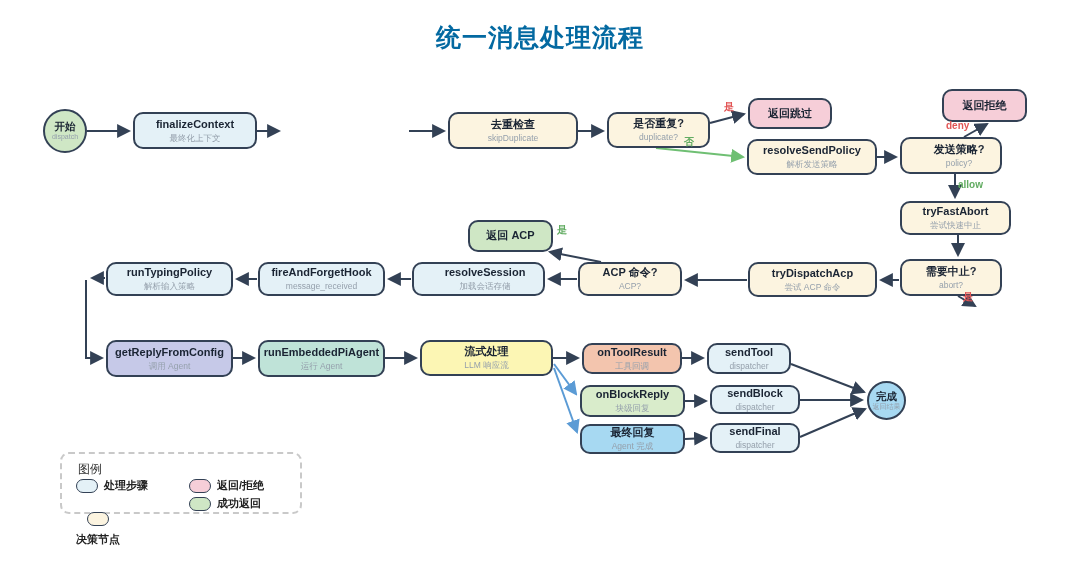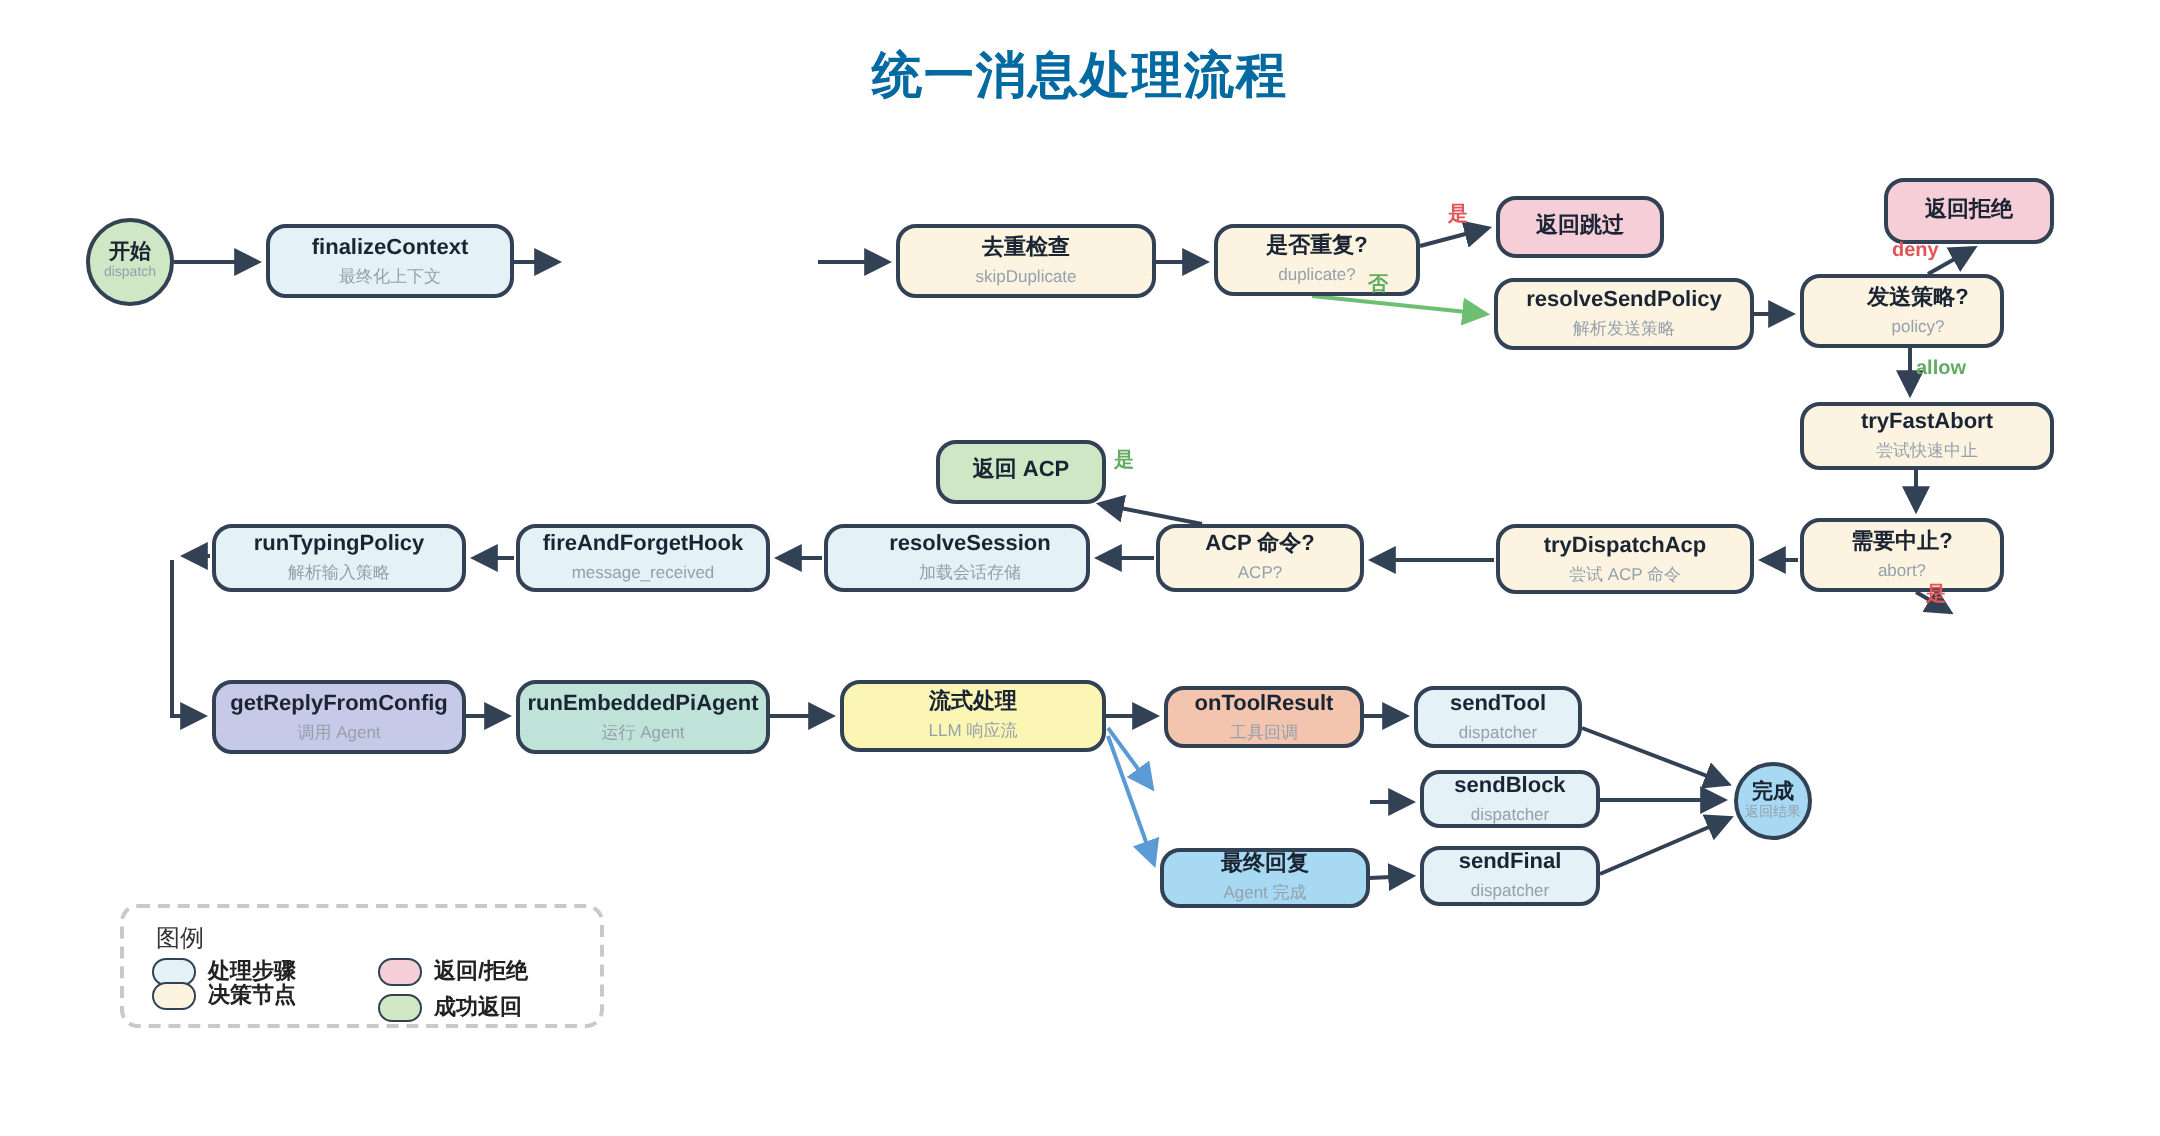--- a/index.html
+++ b/index.html
@@ -116,21 +116,21 @@
   <div class="node c-pink" style="left:748px;top:98px;width:84px;height:31px;">
     <span class="t">返回跳过</span>
   </div>
   <div class="node c-decision" style="left:900px;top:137px;width:102px;height:37px;padding-left:16px;">
     <span class="t">发送策略?</span>
     <span class="s">policy?</span>
   </div>
   <div class="node c-pink" style="left:942px;top:89px;width:85px;height:33px;text-align:right;">
     <span class="t">返回拒绝</span>
   </div>
-  <div class="node c-decision" style="left:900px;top:201px;width:127px;height:34px;border-radius:10px;">
+  <div class="node c-decision" style="left:900px;top:201px;width:111px;height:34px;border-radius:10px;">
     <span class="t">tryFastAbort</span>
     <span class="s">尝试快速中止</span>
   </div>
 
   <div class="node c-decision" style="left:900px;top:259px;width:102px;height:37px;">
     <span class="t">需要中止?</span>
     <span class="s">abort?</span>
   </div>
   <div class="node c-decision" style="left:748px;top:262px;width:129px;height:35px;">
     <span class="t">tryDispatchAcp</span>
@@ -168,20 +168,24 @@
     <span class="t">流式处理</span>
     <span class="s">LLM 响应流</span>
   </div>
   <div class="node c-salmon" style="left:582px;top:343px;width:100px;height:31px;">
     <span class="t">onToolResult</span>
     <span class="s">工具回调</span>
   </div>
   <div class="node c-process" style="left:707px;top:343px;width:84px;height:31px;">
     <span class="t">sendTool</span>
     <span class="s">dispatcher</span>
+  </div>
+  <div class="node c-lgreen" style="left:580px;top:385px;width:105px;height:32px;">
+    <span class="t">onBlockReply</span>
+    <span class="s">块级回复</span>
   </div>
   <div class="node c-process" style="left:710px;top:385px;width:90px;height:29px;">
     <span class="t">sendBlock</span>
     <span class="s">dispatcher</span>
   </div>
   <div class="node c-bblue" style="left:580px;top:424px;width:105px;height:30px;">
     <span class="t">最终回复</span>
     <span class="s">Agent 完成</span>
   </div>
   <div class="node c-process" style="left:710px;top:423px;width:90px;height:30px;">
@@ -199,21 +203,21 @@
   <span class="elabel grn" style="left:958px;top:179px;">allow</span>
   <span class="elabel red" style="left:963px;top:290px;">是</span>
   <span class="elabel grn" style="left:557px;top:223px;">是</span>
 
   <div class="legend">
     <div class="legend-title">图例</div>
     <div class="legend-item" style="left:14px;top:24px;">
       <span class="pill" style="background: rgb(228, 241, 247);"></span>
       <span class="legend-label">处理步骤</span>
     </div>
-    <div class="legend-item" style="left:14px;top:36px;">
+    <div class="legend-item" style="left:14px;top:58px;flex-direction:column;">
       <span class="pill" style="background: rgb(252, 244, 224);"></span>
       <span class="legend-label">决策节点</span>
     </div>
     <div class="legend-item" style="left:127px;top:24px;">
       <span class="pill" style="background: rgb(246, 206, 216);"></span>
       <span class="legend-label">返回/拒绝</span>
     </div>
     <div class="legend-item" style="left:127px;top:42px;">
       <span class="pill" style="background: rgb(207, 231, 197);"></span>
       <span class="legend-label">成功返回</span>

